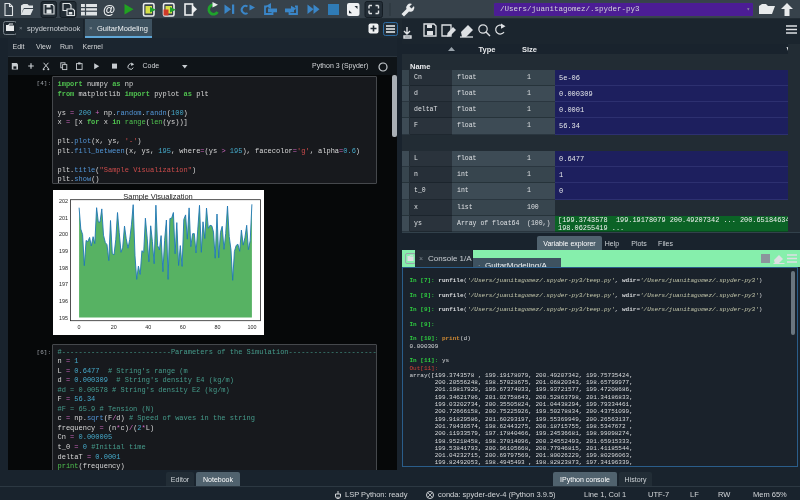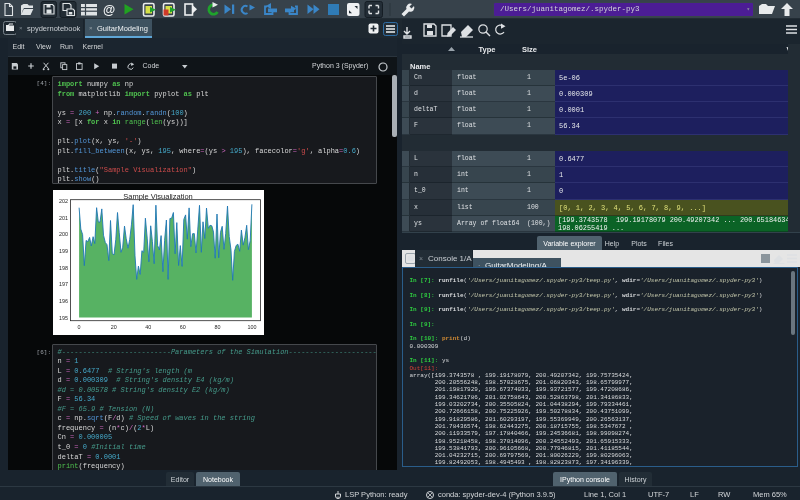--- a/index.html
+++ b/index.html
@@ -11,31 +11,31 @@
 .tabrow{position:absolute;top:19px;left:0;width:402px;height:19px;background:#1e2830}
 .etab{position:absolute;top:19px;height:19px;font-size:7.5px;color:#c9ced3;line-height:19px}
 
 .menurow{position:absolute;top:38px;left:8px;width:389px;height:18px;background:#1b252f;color:#d4d6d8;font-size:7px}
 .menurow span{position:absolute;top:5px}
 .nbtoolbar{position:absolute;top:56px;left:8px;width:389px;height:19px;background:#0f1418;border-top:1px solid #2a343d}
 .nbcontent{position:absolute;top:75px;left:8px;width:389px;height:395px;background:#060809;overflow:hidden}
 .cell{position:absolute;left:44px;width:325px;background:#17191d;border:1px solid #45484c;border-radius:1px}
 .code{font-family:"Liberation Mono",monospace;font-size:7px;line-height:9.55px;color:#d8d8d8;white-space:pre}
 .lbl{position:absolute;font-family:"Liberation Mono",monospace;font-size:6px;color:#9aa0a6;width:16px;text-align:right}
-.k{color:#4fc14f;font-weight:bold}.fu{color:#5295d6}.nu{color:#45a9c9}.st{color:#cc4b4b}.op{color:#cf68c1}.cm{color:#459a8a;font-style:italic}.bi{color:#4fc14f}
+.k{color:#4fc14f;font-weight:bold}.fu{color:#5295d6}.nu{color:#45a9c9}.st{color:#cc4b4b}.op{color:#cf68c1}.cm{color:#459a8a;}.bi{color:#4fc14f}
 
 .vetable{position:absolute;top:44px;left:402px;width:398px;height:188px;background:#222c34;font-family:"Liberation Mono",monospace}
 .vehead{position:absolute;top:0;left:0;width:398px;height:10px;background:#19232D;color:#e8eaec;font-size:7.5px;font-weight:bold;font-family:"Liberation Sans",sans-serif}
 .verow{position:absolute;left:0;width:398px;height:16.23px;font-size:6.5px;color:#dde0e3}
 .vc{position:absolute;top:0;height:16.23px;line-height:16.23px;overflow:hidden;white-space:pre;border-bottom:1px solid rgba(10,16,22,.35)}
 .vetabs{position:absolute;top:232px;left:402px;width:398px;height:18px;background:#19232D;border-top:1px solid #32414B}
 .ptab{position:absolute;font-size:7px;color:#cdd2d6;height:15px;line-height:15px;text-align:center;border-radius:2px 2px 0 0}
 .ptab.on{background:#50626E;color:#fff}
 
-.ctabrow{position:absolute;top:250px;left:402px;width:398px;height:17px;background:#e5e5e5}
+.ctabrow{position:absolute;top:250px;left:402px;width:398px;height:17px;background:#86efac}
 .console{position:absolute;top:267px;left:402px;width:396px;height:200px;background:#1a222b;border:1px solid #2a5d8a;overflow:hidden}
 .con{font-family:"Liberation Mono",monospace;font-size:6px;line-height:7.3px;white-space:pre;color:#d8dadc}
 .gp{color:#2ecc40;font-weight:bold}.rd{color:#cc4136}.sp{color:#c3c6aa;font-style:italic}.bo{font-weight:bold}.pr{color:#cf8a34;font-weight:bold}
 
 .botrow{position:absolute;top:470px;left:0;width:800px;height:16px;background:#19232D}
 .statusbar{position:absolute;top:486px;left:0;width:800px;height:14px;background:#19232D;border-top:1px solid #2c3842;color:#d3d6d9;font-size:7.5px}
 .statusbar span{position:absolute;top:3px}
 </style></head><body>
 <div class="app">
 <div class="toolbar">
@@ -219,21 +219,21 @@
           <text x="198.9" y="138.8">100</text>
 </g>
 <polygon points="26.1,127.6 26.1,17.7 27.8,39.1 29.6,44.5 31.3,75.6 33.1,50.4 34.8,51.7 36.6,47.4 38.3,56.0 40.1,46.7 41.8,53.6 43.6,17.7 45.3,32.0 47.0,32.1 48.8,18.9 50.5,45.2 52.3,52.5 54.0,54.7 55.8,70.6 57.5,30.5 59.3,63.5 61.0,64.8 62.8,49.3 64.5,22.5 66.2,42.3 68.0,62.3 69.7,57.3 71.5,36.1 73.2,48.6 75.0,58.2 76.7,49.7 78.5,34.2 80.2,14.7 82.0,65.8 83.7,89.4 85.4,76.1 87.2,84.4 88.9,60.7 90.7,62.3 92.4,28.2 94.2,48.1 95.9,71.8 97.7,35.8 99.4,51.7 101.2,73.7 102.9,15.2 104.6,55.4 106.4,59.9 108.1,45.6 109.9,81.7 111.6,50.3 113.4,30.0 115.1,89.4 116.9,28.5 118.6,28.3 120.4,22.5 122.1,63.8 123.8,32.6 125.6,75.5 127.3,55.6 129.1,76.4 130.8,29.4 132.6,24.9 134.3,49.2 136.1,17.9 137.8,56.7 139.6,43.7 141.3,43.6 143.0,62.9 144.8,39.1 146.5,15.3 148.3,62.3 150.0,31.8 151.8,48.5 153.5,18.0 155.3,38.4 157.0,35.3 158.8,35.8 160.5,42.1 162.2,68.2 164.0,24.0 165.7,67.8 167.5,42.3 169.2,36.3 171.0,59.3 172.7,43.7 174.5,16.0 176.2,46.4 178.0,60.1 179.7,90.3 181.4,61.4 183.2,55.4 184.9,54.2 186.7,61.3 188.4,40.1 190.2,55.1 191.9,47.8 193.7,35.3 195.4,59.6 197.2,50.8 198.9,14.3 198.9,127.6" fill="#57b263"></polygon>
 <polyline points="26.1,17.7 27.8,39.1 29.6,44.5 31.3,75.6 33.1,50.4 34.8,51.7 36.6,47.4 38.3,56.0 40.1,46.7 41.8,53.6 43.6,17.7 45.3,32.0 47.0,32.1 48.8,18.9 50.5,45.2 52.3,52.5 54.0,54.7 55.8,70.6 57.5,30.5 59.3,63.5 61.0,64.8 62.8,49.3 64.5,22.5 66.2,42.3 68.0,62.3 69.7,57.3 71.5,36.1 73.2,48.6 75.0,58.2 76.7,49.7 78.5,34.2 80.2,14.7 82.0,65.8 83.7,89.4 85.4,76.1 87.2,84.4 88.9,60.7 90.7,62.3 92.4,28.2 94.2,48.1 95.9,71.8 97.7,35.8 99.4,51.7 101.2,73.7 102.9,15.2 104.6,55.4 106.4,59.9 108.1,45.6 109.9,81.7 111.6,50.3 113.4,30.0 115.1,89.4 116.9,28.5 118.6,28.3 120.4,22.5 122.1,63.8 123.8,32.6 125.6,75.5 127.3,55.6 129.1,76.4 130.8,29.4 132.6,24.9 134.3,49.2 136.1,17.9 137.8,56.7 139.6,43.7 141.3,43.6 143.0,62.9 144.8,39.1 146.5,15.3 148.3,62.3 150.0,31.8 151.8,48.5 153.5,18.0 155.3,38.4 157.0,35.3 158.8,35.8 160.5,42.1 162.2,68.2 164.0,24.0 165.7,67.8 167.5,42.3 169.2,36.3 171.0,59.3 172.7,43.7 174.5,16.0 176.2,46.4 178.0,60.1 179.7,90.3 181.4,61.4 183.2,55.4 184.9,54.2 186.7,61.3 188.4,40.1 190.2,55.1 191.9,47.8 193.7,35.3 195.4,59.6 197.2,50.8 198.9,14.3" fill="none" stroke="#1f77b4" stroke-width="0.9"></polyline>
 </svg>
 
 <div class="lbl" style="top:274px;left:27px">[6]:</div>
 <div class="cell" style="top:268.5px;height:140px">
 <div class="code" style="padding:3px 0 0 4.5px"><span class="cm">#--------------------------Parameters of the Simulation---------------------</span>
 n <span class="op">=</span> <span class="nu">1</span>
-L <span class="op">=</span> <span class="nu">0.6477</span>  <span class="cm"># String's length (m</span>
+L <span class="op">=</span> <span class="nu">0.6477</span>  <span class="cm"># String's range (m</span>
 d <span class="op">=</span> <span class="nu">0.000309</span>  <span class="cm"># String's density E4 (kg/m)</span>
 <span class="cm">#d = 0.00578 # String's density E2 (kg/m)</span>
 F <span class="op">=</span> <span class="nu">56.34</span>
 <span class="cm">#F = 65.9 # Tension (N)</span>
 c <span class="op">=</span> np.<span class="fu">sqrt</span>(F<span class="op">/</span>d) <span class="cm"># Speed of waves in the string</span>
 frequency <span class="op">=</span> (n<span class="op">*</span>c)<span class="op">/</span>(<span class="nu">2</span><span class="op">*</span>L)
 Cn <span class="op">=</span> <span class="nu">0.000005</span>
 t_0 <span class="op">=</span> <span class="nu">0</span> <span class="cm">#Initial time</span>
 deltaT <span class="op">=</span> <span class="nu">0.0001</span>
 <span class="bi">print</span>(frequency)</div>
@@ -297,21 +297,20 @@
         <div class="vc" style="left:8px;width:42px;background:#2a333c;padding-left:4px">t_0</div>
         <div class="vc" style="left:50px;width:70px;background:#3d4b55;padding-left:5px">int</div>
         <div class="vc" style="left:120px;width:33px;background:#3d4b55;padding-left:5px">1</div>
         <div class="vc mono" style="left:153px;width:233px;background:#1d1f5e;color:#e4e6e9;padding-left:4px;border-bottom:1px solid #2d3070;font-size:7px">0</div>
       </div>
 <div class="verow" style="top:155.57px">
         <div class="vc" style="left:0;width:8px;background:#37454e;border-right:1px solid #222c34"></div>
         <div class="vc" style="left:8px;width:42px;background:#262f38;padding-left:4px">x</div>
         <div class="vc" style="left:50px;width:70px;background:#37454e;padding-left:5px">list</div>
         <div class="vc" style="left:120px;width:33px;background:#37454e;padding-left:5px">100</div>
-        <div class="vc mono" style="left:153px;width:233px;background:#49521f;color:#dfe07a;padding-left:4px;font-size:7px">[0, 1, 2, 3, 4, 5, 6, 7, 8, 9, ...]</div>
       </div>
 <div class="verow" style="top:171.80px">
         <div class="vc" style="left:0;width:8px;background:#3d4b55;border-right:1px solid #222c34"></div>
         <div class="vc" style="left:8px;width:42px;background:#2a333c;padding-left:4px">ys</div>
         <div class="vc" style="left:50px;width:70px;background:#3d4b55;padding-left:5px">Array of float64</div>
         <div class="vc" style="left:120px;width:33px;background:#3d4b55;padding-left:5px">(100,)</div>
         <div class="vc mono" style="left:153px;width:233px;background:#0b6326;color:#f0f2f0;line-height:7.5px;padding:1.5px 0 0 3px;font-size:6.9px">[199.3743578  199.19178079 200.49207342 ... 200.65184634
 198.06255419 ...</div>
       </div>
 <div class="abs" style="left:386px;top:0;width:12px;height:188px;background:#222c34"></div>

